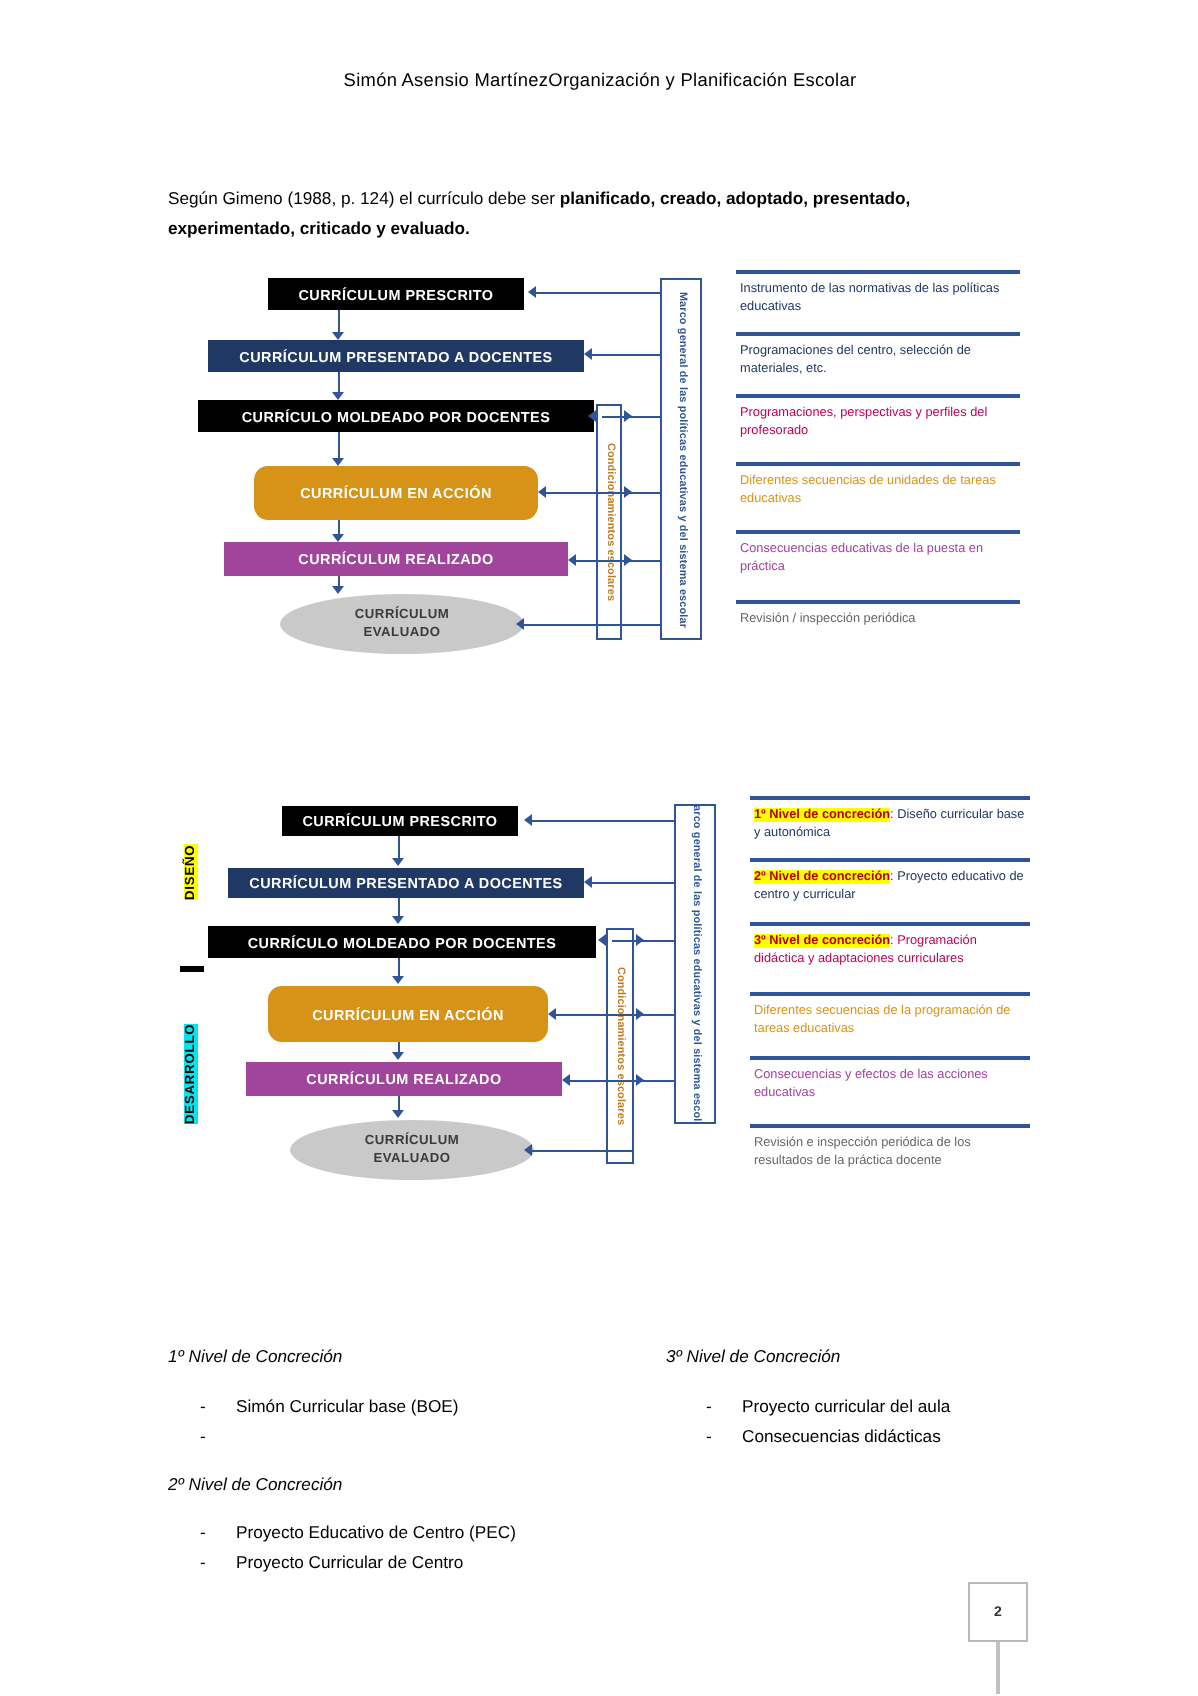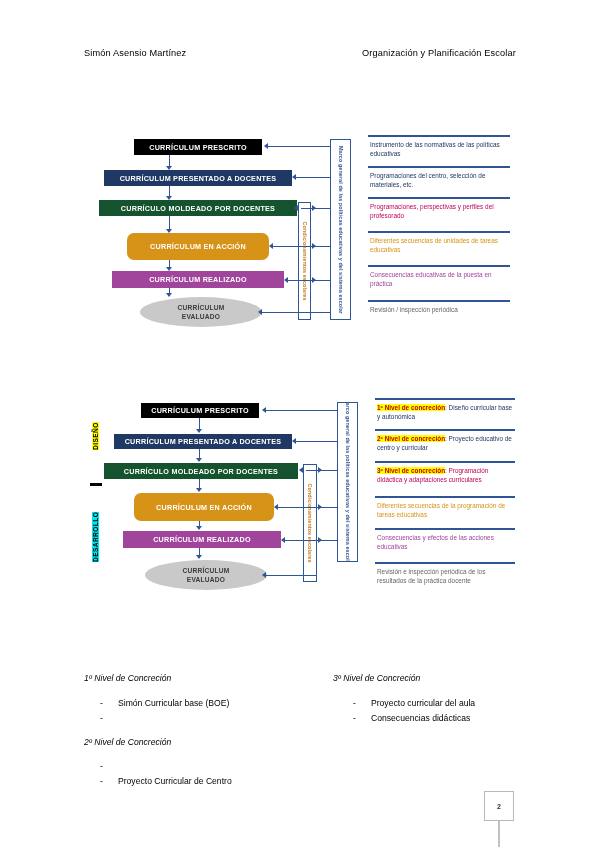--- a/index.html
+++ b/index.html
@@ -22,25 +22,24 @@
     background: #fff;
   }
 
   
   .doc-header {
     position: absolute;
     left: 84px;
     top: 35px;
     width: 432px;
     display: flex;
-    justify-content: space-between;
+    justify-content: center;
     font-size: 9.2px;
     letter-spacing: .15px;
     color: #000;
-    margin-top: 13px;
   }
 
   
   .para {
     position: absolute;
     left: 84px;
     width: 432px;
     font-size: 8.6px;
     line-height: 14.5px;
     color: #000;
@@ -104,21 +103,21 @@
     justify-content: center;
     color: #ffffff;
     font-size: 7.2px;
     font-weight: bold;
     letter-spacing: .25px;
     text-align: center;
     white-space: nowrap;
   }
   .node.black   { background: #000000; }
   .node.navy    { background: #1f3864; }
-  .node.magenta { background: #14532d; }
+  .node.magenta { background: #000000; }
   .node.orange  { background: #d79318; border-radius: 7px; }
   .node.purple  { background: #a0449c; }
   .node.ellipse {
     background: #c9c9c9;
     border-radius: 50%;
     color: #3b3b3b;
     font-size: 6.6px;
     line-height: 9px;
     font-weight: bold;
   }
@@ -231,20 +230,23 @@
 </head>
 <body>
 
 <div class="page">
 
   <div class="doc-header">
     <span>Simón Asensio Martínez</span>
     <span>Organización y Planificación Escolar</span>
   </div>
 
+  <div class="para p-intro">
+    <span>Según Gimeno (1988, p. 124) el currículo debe ser </span><b>planificado, creado, adoptado, presentado, experimentado, criticado y evaluado.</b>
+  </div>
 
   <div class="diagram" style="left:0;top:0;width:599px;height:340px;">
 
     <div class="node black" style="left:134px;top:139px;width:128px;height:16px;">CURRÍCULUM PRESCRITO</div>
     <div class="node navy" style="left:104px;top:170px;width:188px;height:16px;">CURRÍCULUM PRESENTADO A DOCENTES</div>
     <div class="node magenta" style="left:99px;top:200px;width:198px;height:16px;">CURRÍCULO MOLDEADO POR DOCENTES</div>
     <div class="node orange" style="left:127px;top:233px;width:142px;height:27px;">CURRÍCULUM EN ACCIÓN</div>
     <div class="node purple" style="left:112px;top:271px;width:172px;height:17px;">CURRÍCULUM REALIZADO</div>
     <div class="node ellipse" style="left:140px;top:297px;width:122px;height:30px;">
       <span style="display:block;">CURRÍCULUM<br>EVALUADO</span>
@@ -407,20 +409,21 @@
     </div>
     <div class="row">
       <span class="dash">-</span>
     </div>
   </div>
 
   <div class="col-head" style="left:84px;top:737px;">2º Nivel de Concreción</div>
   <div class="bullets" style="left:100px;top:759px;width:230px;">
     <div class="row">
       <span class="dash">-</span>
+      <span>Proyecto Educativo de Centro (PEC)</span>
     </div>
     <div class="row">
       <span class="dash">-</span>
       <span>Proyecto Curricular de Centro</span>
     </div>
   </div>
 
   <div class="col-head" style="left:333px;top:673px;">3º Nivel de Concreción</div>
   <div class="bullets" style="left:353px;top:696px;width:200px;">
     <div class="row">

